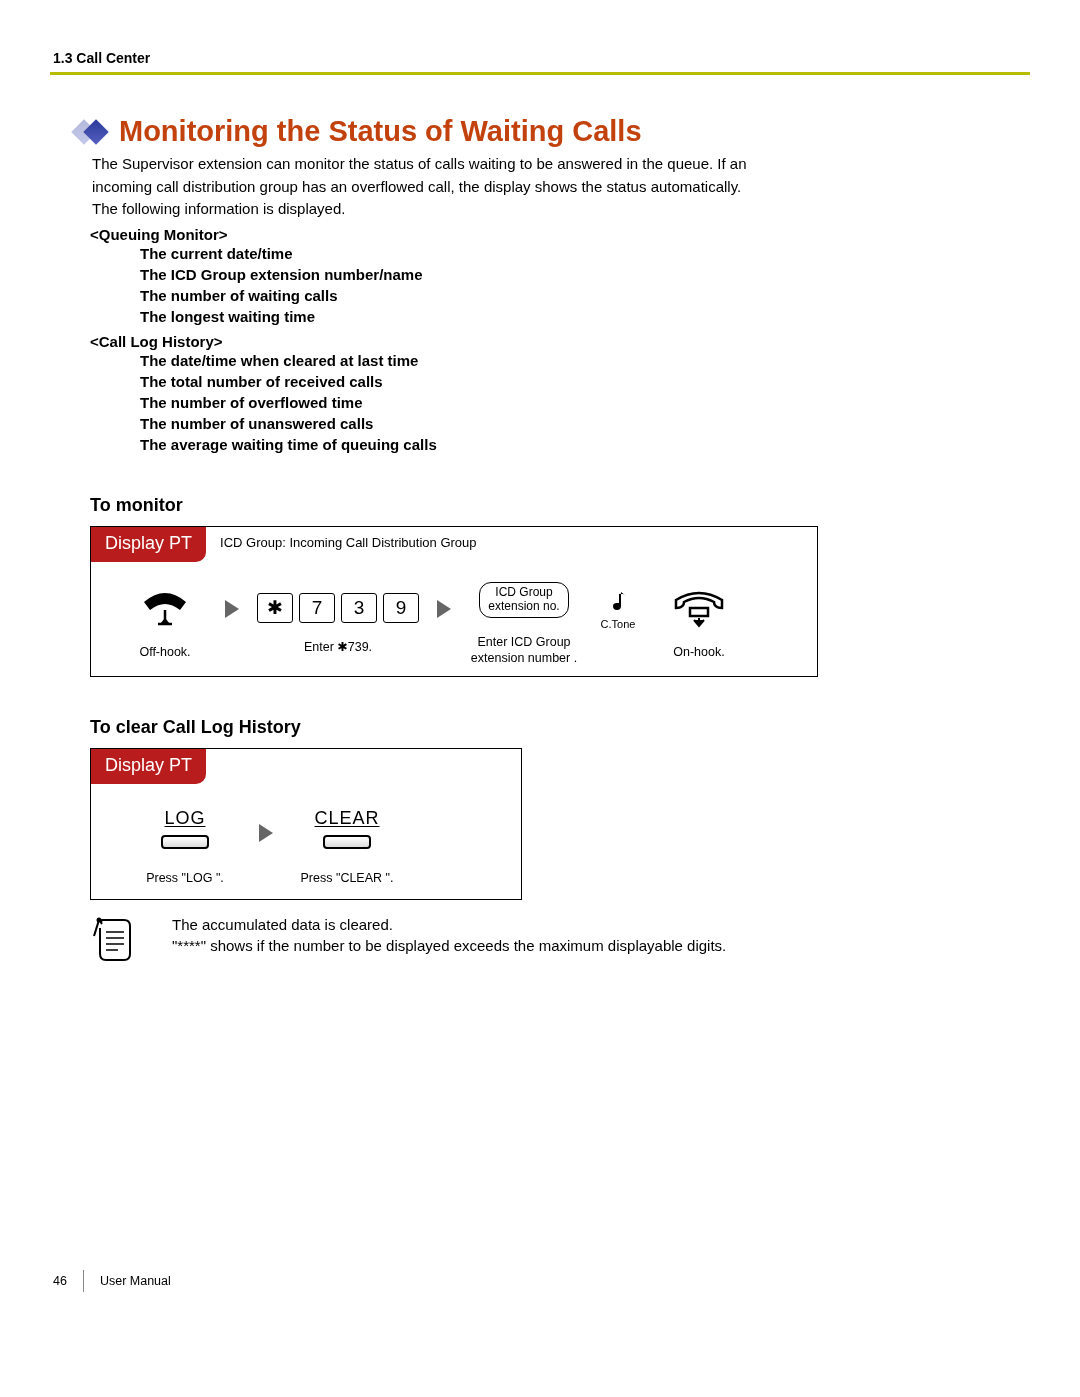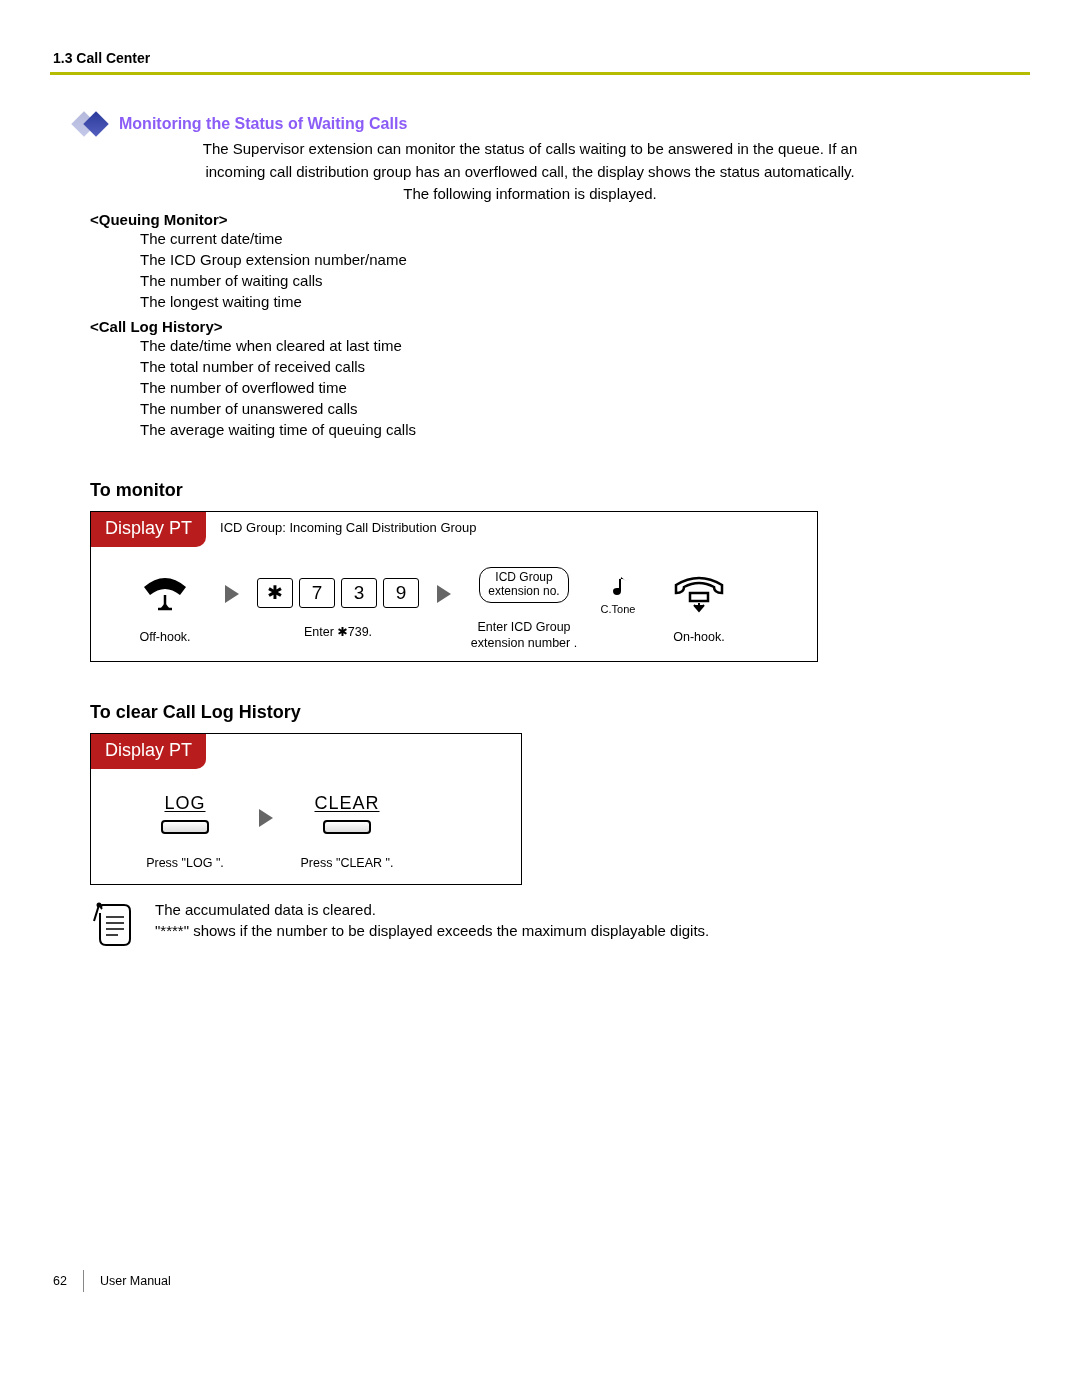--- a/index.html
+++ b/index.html
@@ -41,28 +41,28 @@
   }
   .diamond {
     width: 18px;
     height: 18px;
     transform: rotate(45deg);
     display: inline-block;
   }
   .d1 { background: linear-gradient(135deg,#2a3a9a,#5560c0); opacity:.35; margin-right:-6px;}
   .d2 { background: linear-gradient(135deg,#2a3a9a,#5560c0);}
   .sec-title {
-    color: #8b5cf6;
+    color: #c2410c;
     font-weight: bold;
-    font-size: 16px;
+    font-size: 29px;
   }
   .body-text { margin: 0 0 0 40px; line-height: 1.38; max-width: 880px;}
-  .body-text p { margin: 0 8px 2px; text-align: center;}
+  .body-text p { margin: 0 2px 2px;}
   .label { font-weight: bold; margin-top: 6px; margin-left:40px;}
-  .bul-list { margin-left: 90px; }
+  .bul-list { margin-left: 90px; font-weight: bold; }
   .bul-list div { line-height:1.4;}
   .sub-h { font-weight:bold; font-size:18px; margin:40px 0 10px 40px;}
   .diagram { border:1.5px solid #000; margin-left:40px; width:726px;}
   .diagram2 { border:1.5px solid #000; margin-left:40px; width:430px;}
   .tab {
     display:flex; align-items:flex-start;
   }
   .pt-badge {
     background:#b91c1c; color:#fff; padding:6px 14px 8px; font-size:18px; display:inline-block;
     border-bottom-right-radius: 10px;
@@ -86,21 +86,21 @@
   }
   svg { display:block;}
   .ctone { display:flex;flex-direction:column;align-items:center;}
   .ct-lbl{font-size:11px;margin-top:4px;}
   .soft-row{display:flex;align-items:flex-start;padding:24px 0 14px 34px;}
   .soft-cell{display:flex;flex-direction:column;align-items:center;min-width:120px;}
   .soft-lbl{font-size:18px;letter-spacing:1px;text-decoration:underline;text-underline-offset:2px;}
   .soft-key{width:44px;height:10px;border:2px solid #000;border-radius:4px;margin-top:6px;
     background:linear-gradient(#fff,#ddd);}
   .soft-cap{font-size:12.5px;margin-top:22px;}
-  .note-block{display:flex;gap:17px;margin:14px 0 0 40px;align-items:flex-start;}
+  .note-block{display:flex;gap:34px;margin:14px 0 0 40px;align-items:flex-start;}
   .note-block p{margin:0;line-height:1.4;}
   .footer{position:absolute;bottom:28px;left:0;display:flex;align-items:center;gap:16px;
     font-size:12.5px;padding-left:3px;}
   .footer .sep{width:1px;height:22px;background:#888;}
 </style>
 </head>
 <body>
 
 <div class="page">
 
@@ -222,18 +222,18 @@
       <circle cx="9" cy="6" r="2.5" fill="#000"></circle>
       <path d="M9 6 L4 22" stroke="#000" stroke-width="2"></path>
     </svg>
     <div>
       <p>The accumulated data is cleared.</p>
       <p>"****" shows if the number to be displayed exceeds the maximum displayable digits.</p>
     </div>
   </div>
 
   <div class="footer">
-    <span>62</span>
+    <span>46</span>
     <span class="sep"></span>
     <span>User Manual</span>
   </div>
 
 </div>
 
 </body></html>

